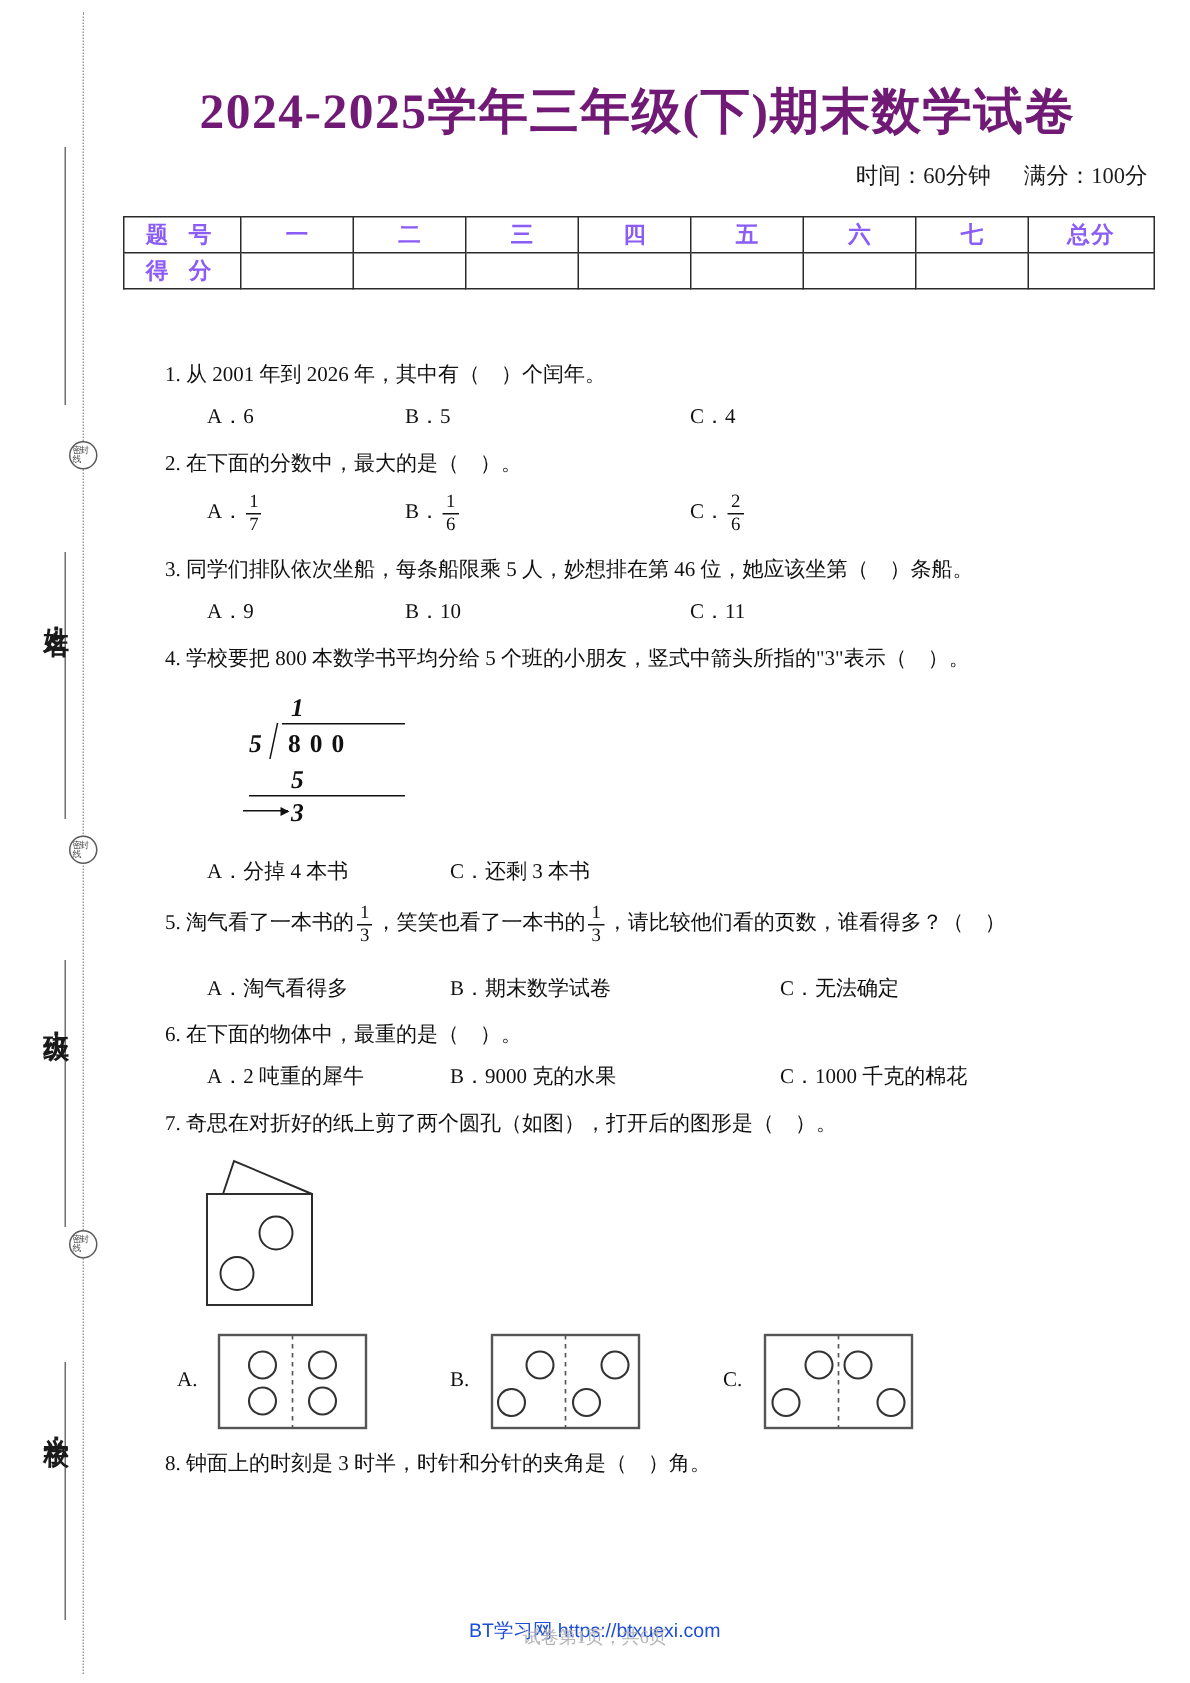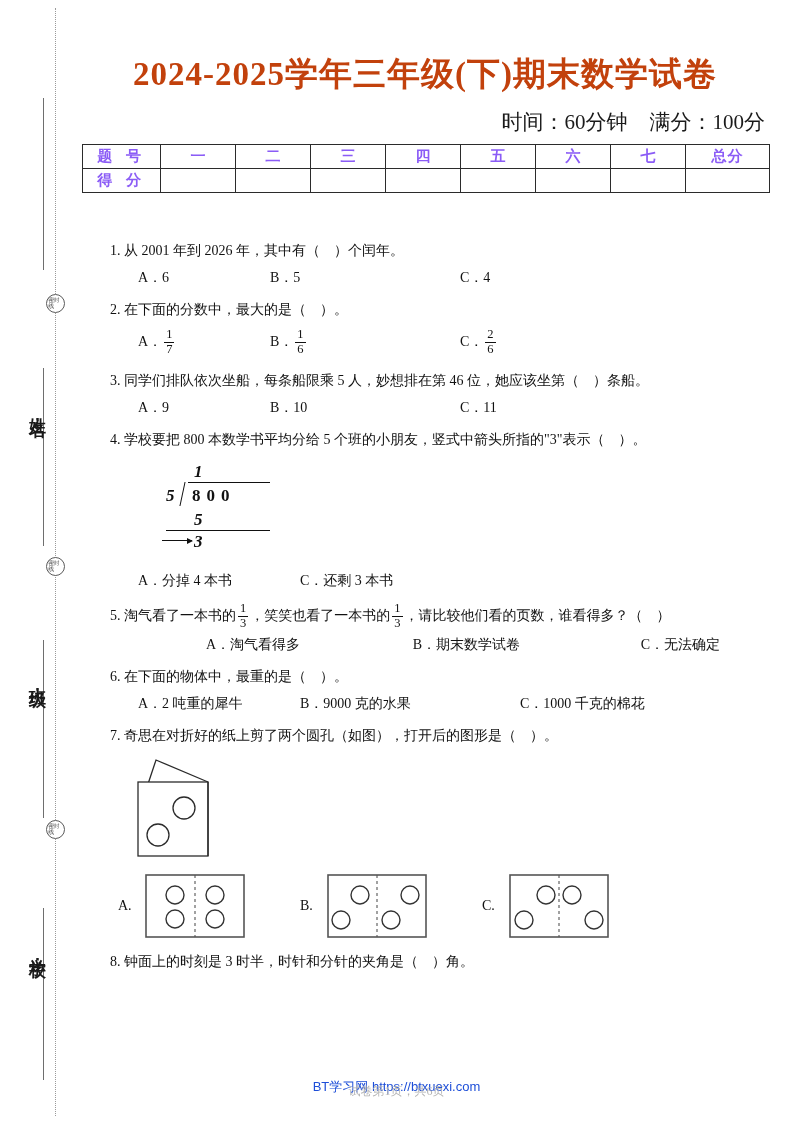--- a/index.html
+++ b/index.html
@@ -42,27 +42,27 @@
     font-family:"Liberation Serif","DejaVu Serif",serif;
   }
 
   
   .sheet { position:absolute; left:0; top:0; width:793px; height:1122px; }
   .title {
     position:absolute; left:80px; top:52px; width:690px;
     text-align:center;
     font-size:33px; font-weight:bold;
     letter-spacing:1px;
-    color:#c2410c;
+    color:#701a75;
     font-family:"Liberation Serif","DejaVu Serif",serif;
     white-space:nowrap;
   }
   .meta {
     position:absolute; right:28px; top:108px;
-    font-size:21px; color:#1a1a1a; white-space:nowrap;
+    font-size:15px; color:#1a1a1a; white-space:nowrap;
   }
   .meta .gap { display:inline-block; width:22px; }
 
   
   table.score {
     position:absolute; left:82px; top:144px; width:688px;
     border-collapse: collapse;
     table-layout: fixed;
   }
   table.score td {
@@ -257,21 +257,21 @@
 
     <div class="opts wide">
       <span class="opt a">A．分掉 4 本书</span>
       <span class="opt c">C．还剩 3 本书</span>
     </div>
 
     <div class="q" style="margin-bottom:2px;">
       <span>5.</span>
       <span>淘气看了一本书的</span><span class="frac"><span class="num">1</span><span class="den">3</span></span><span>，笑笑也看了一本书的</span><span class="frac"><span class="num">1</span><span class="den">3</span></span><span>，请比较他们看的页数，谁看得多？（　）</span>
     </div>
-    <div class="opts wide" style="margin-top:6px;text-align:right;">
+    <div class="opts wide" style="margin-top:20px;">
       <span class="opt a">A．淘气看得多</span>
       <span class="opt b">B．期末数学试卷</span>
       <span class="opt c">C．无法确定</span>
     </div>
 
     <div class="q">
       <span>6.</span>
       <span>在下面的物体中，最重的是（　）。</span>
     </div>
     <div class="opts wide">

